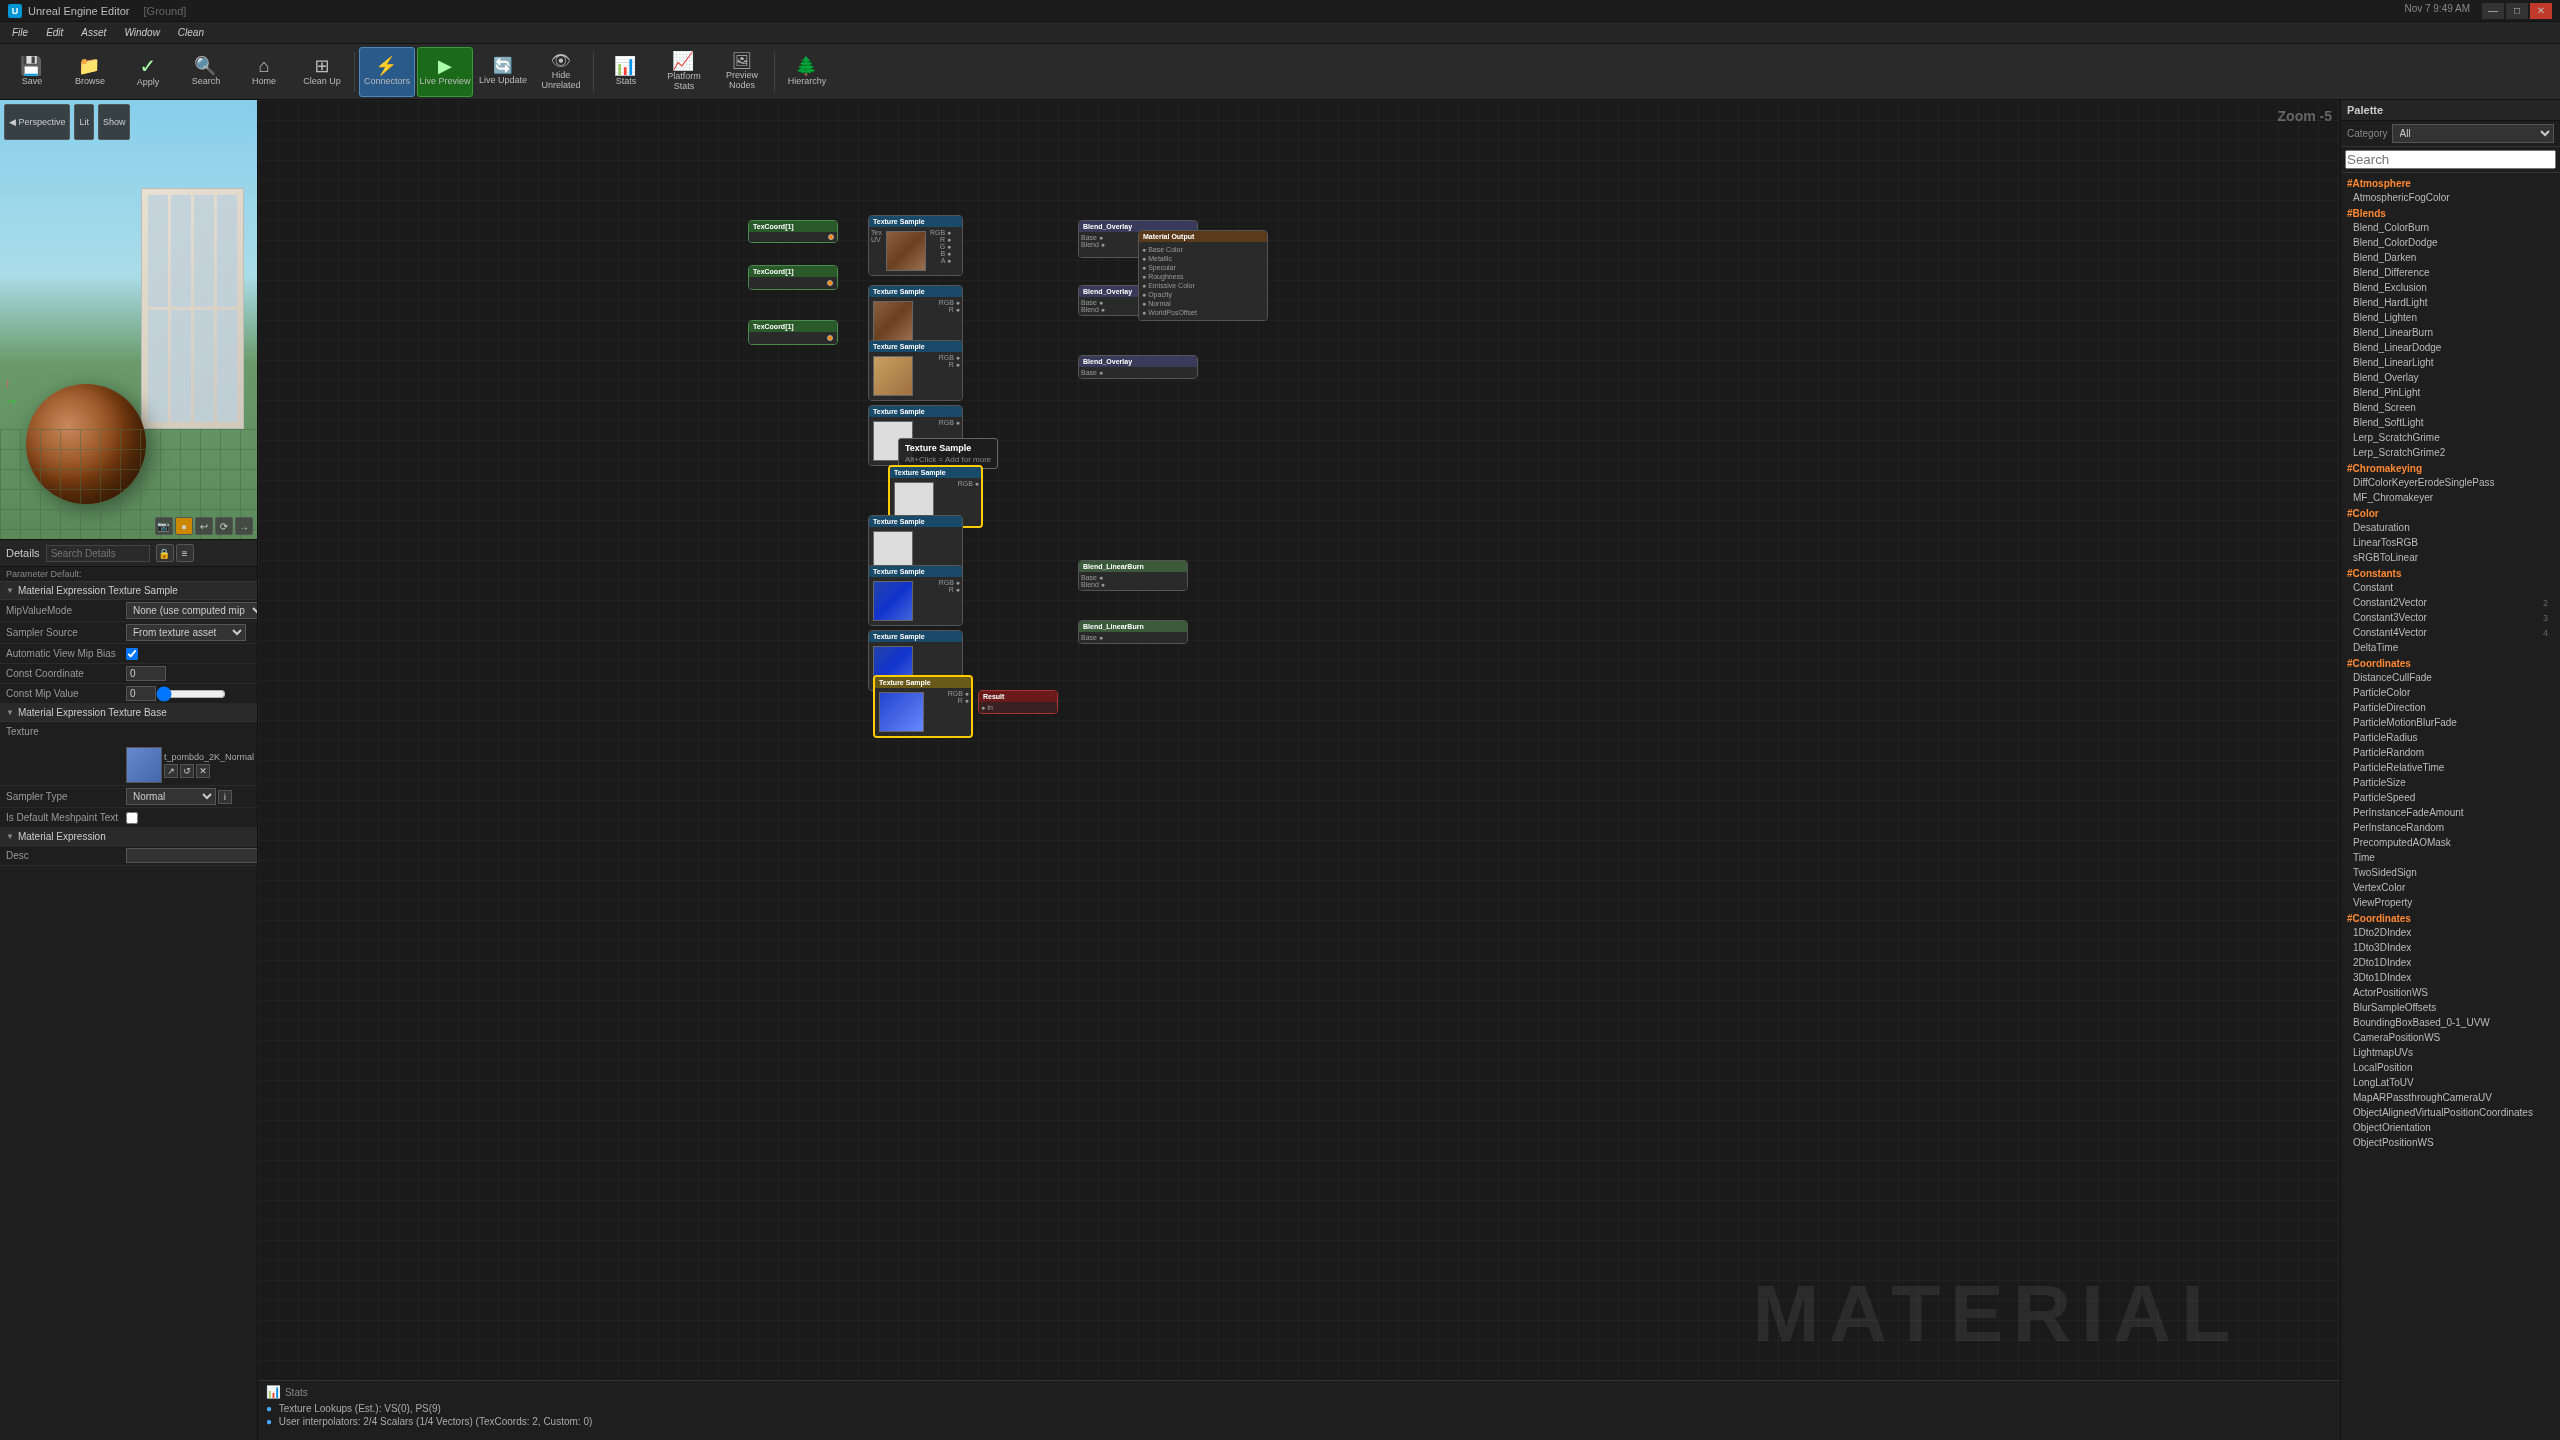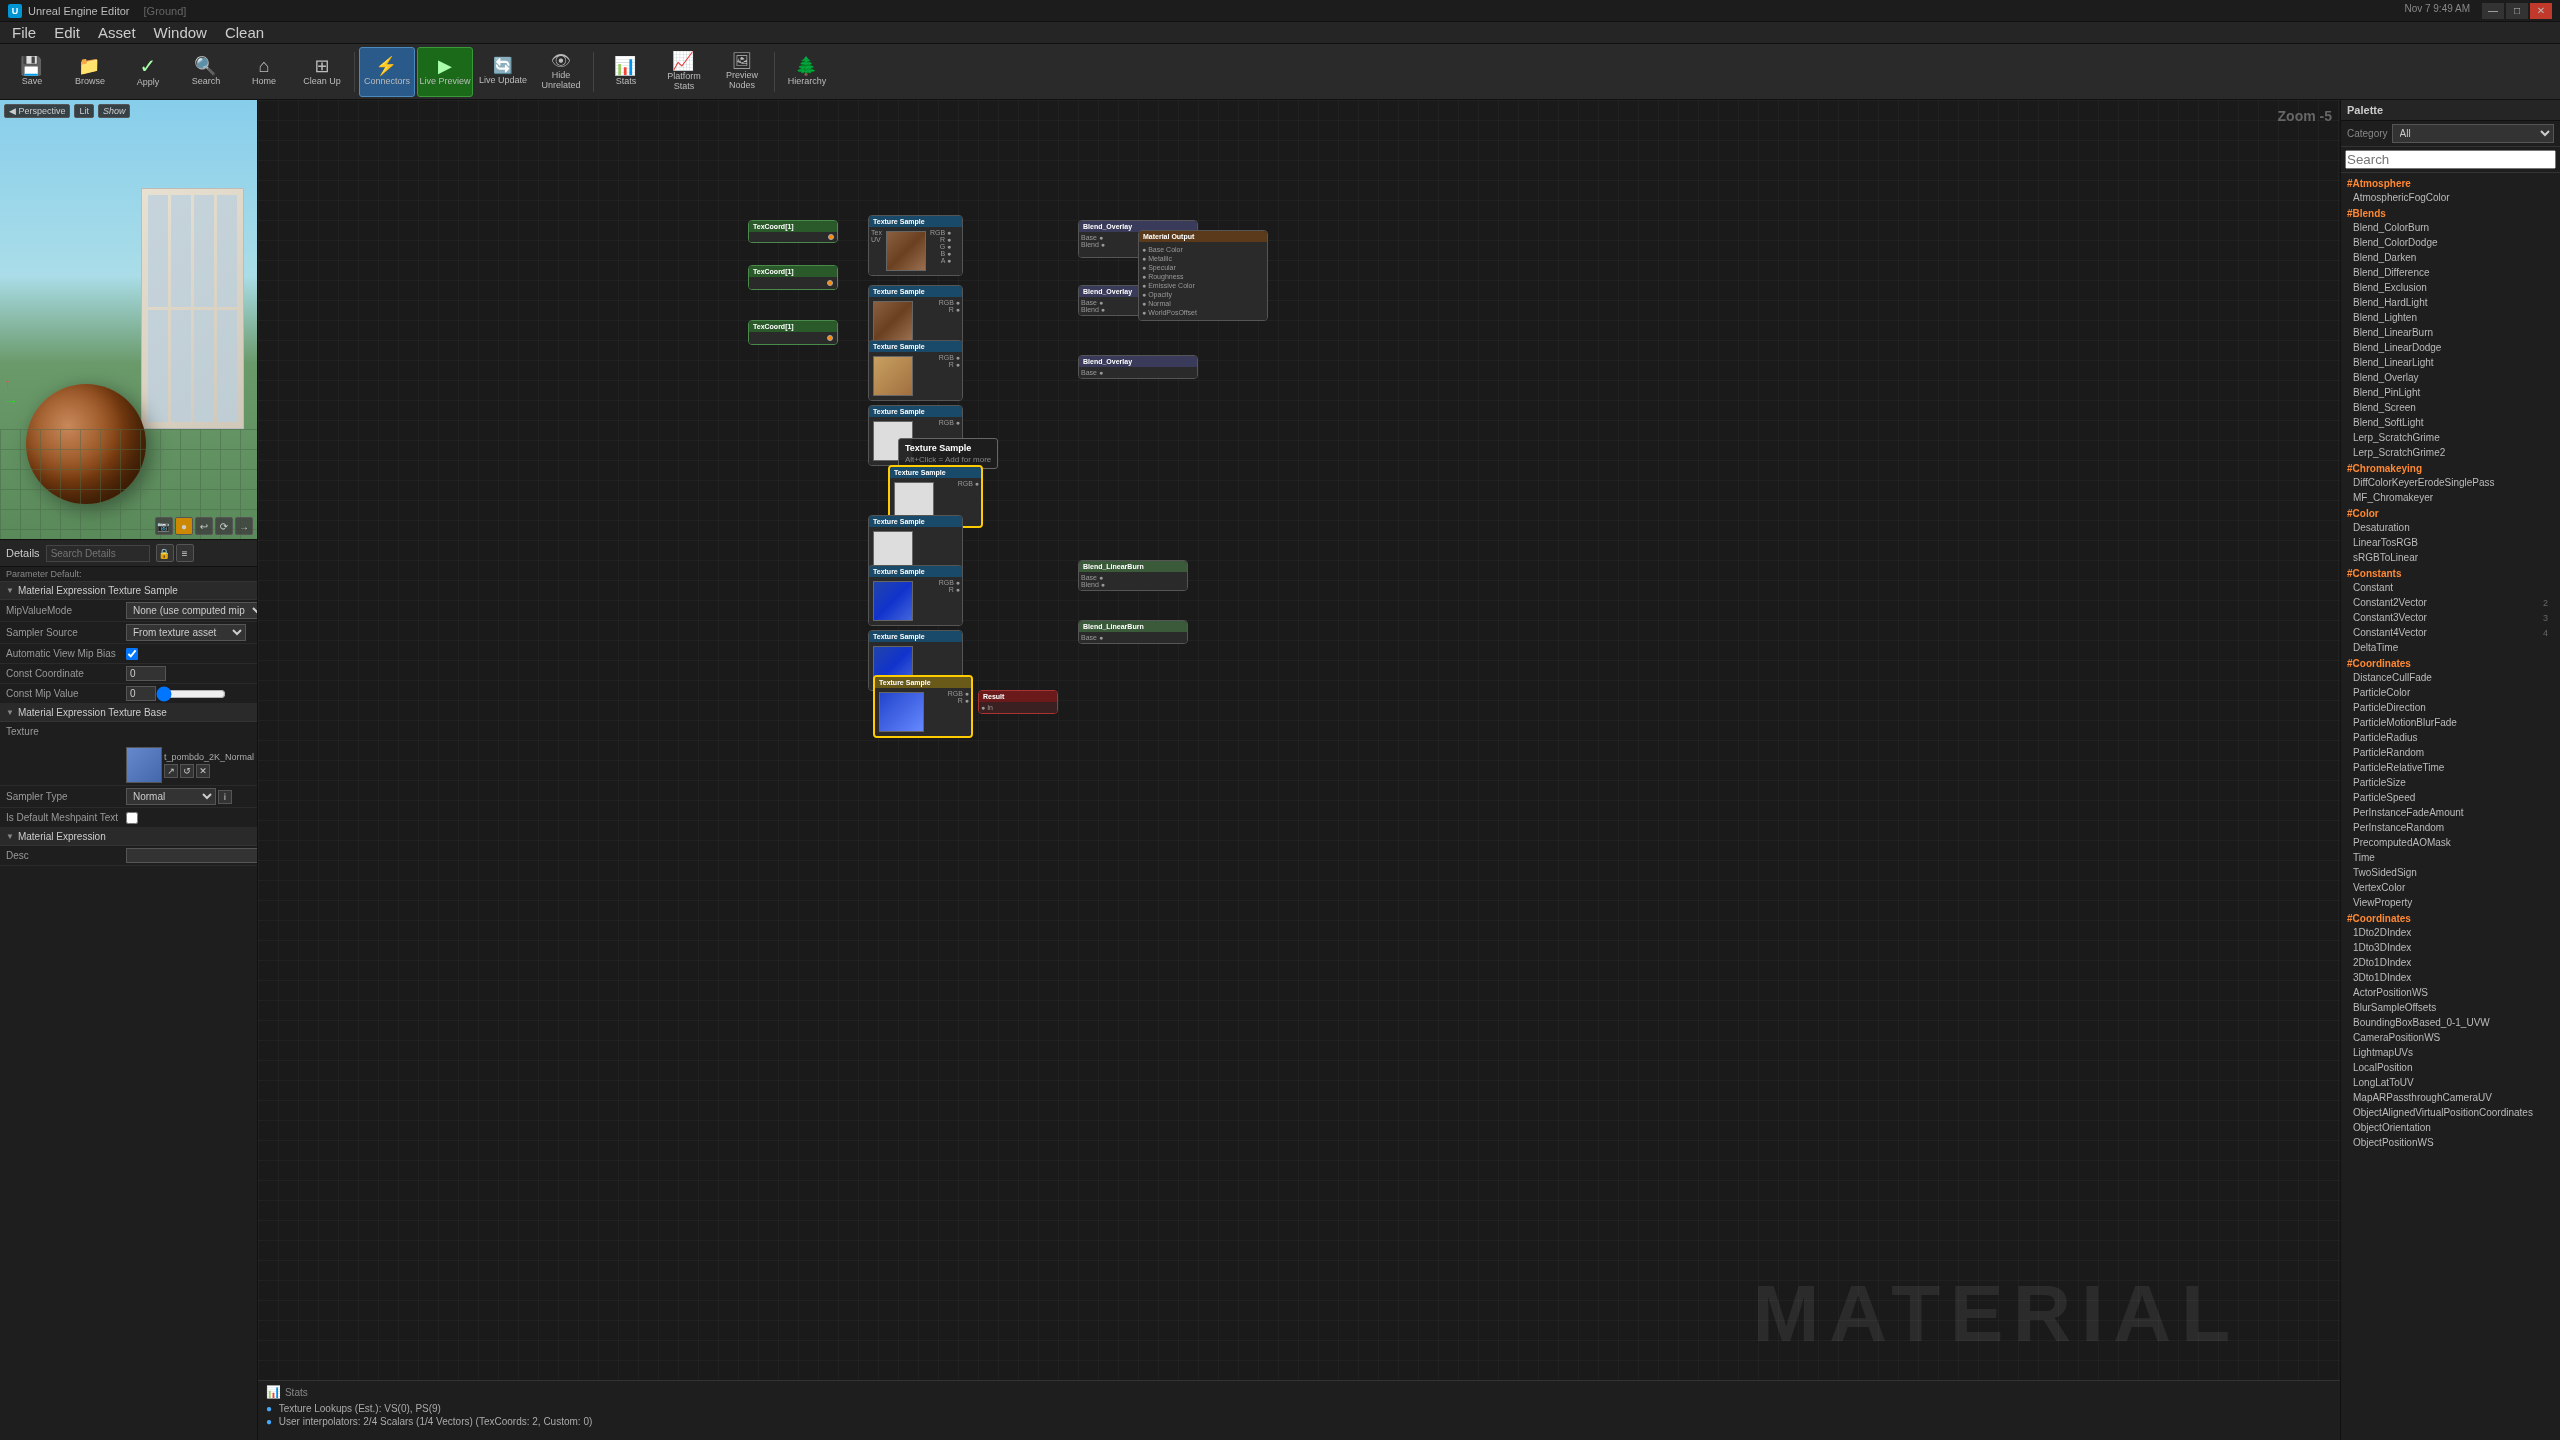--- a/index.html
+++ b/index.html
@@ -56,22 +56,23 @@
       display: flex;
       align-items: center;
       padding: 0 4px;
       gap: 2px;
       border-bottom: 1px solid #111;
     }
     .menu-item {
       padding: 2px 8px;
       color: #ccc;
       cursor: pointer;
-      font-size: 15px;
+      font-size: 10px;
       border-radius: 2px;
+      font-style: italic;
     }
 
     
     #toolbar {
       height: 56px;
       background: #2a2a2a;
       display: flex;
       align-items: center;
       padding: 0 4px;
       gap: 2px;
@@ -647,21 +648,21 @@
 </div>
 
 <div id="main-layout">
 
   <div id="left-panel">
 
     <div id="viewport">
       <div id="viewport-controls">
         <button class="vp-ctrl-btn" style="padding:1px 4px;font-size:9px;">◀ <span>Perspective</span></button>
         <button class="vp-ctrl-btn" style="padding:1px 4px;font-size:9px;"><span>Lit</span></button>
-        <button class="vp-ctrl-btn" style="padding:1px 4px;font-size:9px;font-style:italic;"><span>Show</span></button>
+        <button class="vp-ctrl-btn" style="padding:12px 4px;font-size:9px;"><span>Show</span></button>
       </div>
       <div id="viewport-bg">
         <div id="viewport-building">
 
           <div style="display:grid;grid-template-columns:repeat(4,1fr);gap:3px;padding:6px;height:100%;">
             <div style="background:#b8cfe0;opacity:0.7;"></div>
             <div style="background:#b8cfe0;opacity:0.7;"></div>
             <div style="background:#b8cfe0;opacity:0.7;"></div>
             <div style="background:#b8cfe0;opacity:0.7;"></div>
             <div style="background:#b8cfe0;opacity:0.7;"></div>

